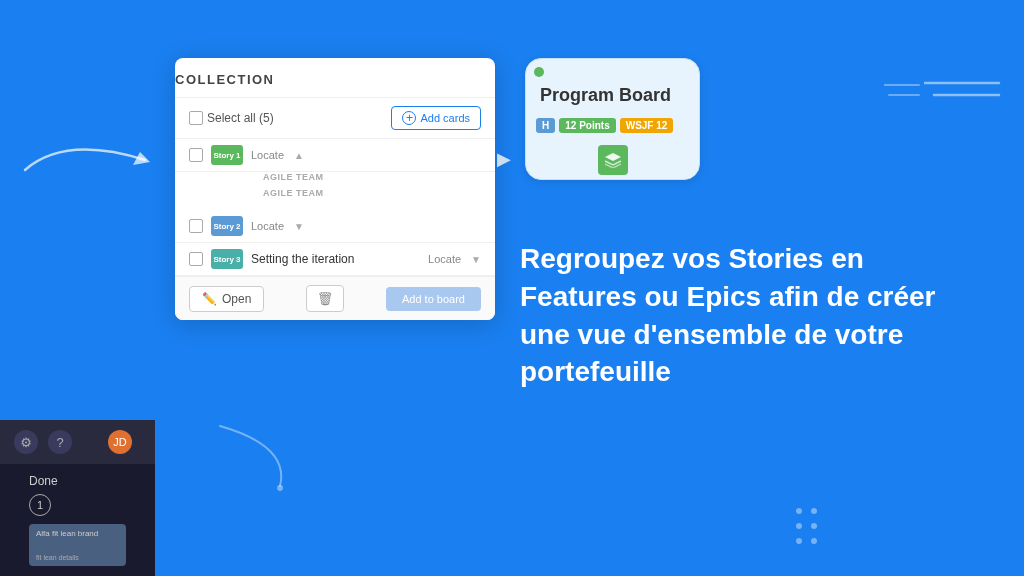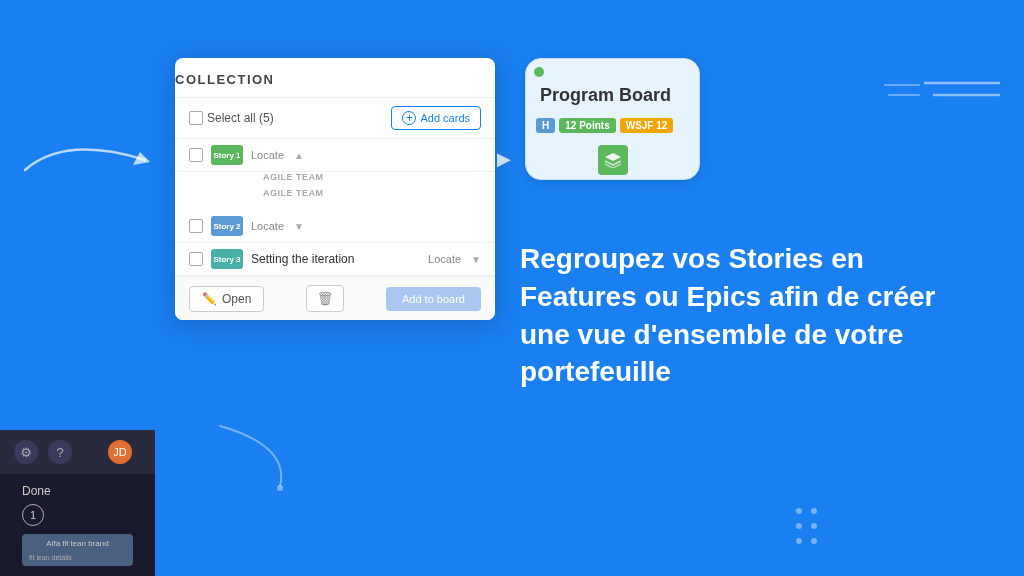--- a/index.html
+++ b/index.html
@@ -263,21 +263,21 @@
       border-radius: 50%;
       display: flex;
       align-items: center;
       justify-content: center;
       font-size: 13px;
     }
     .icon-gear { background: #3a3a5e; color: #aaa; }
     .icon-question { background: #3a3a5e; color: #aaa; }
     .icon-avatar { background: #e07030; color: white; font-weight: 400; font-size: 11px; margin-left: 26px; }
     .done-col {
-      padding: 10px 22px;
+      padding: 10px 29px;
     }
     .done-label {
       font-size: 12px;
       color: #ccc;
       margin-bottom: 6px;
     }
     .done-count {
       width: 22px;
       height: 22px;
       border-radius: 50%;
@@ -290,22 +290,21 @@
       margin-bottom: 8px;
     }
     .done-card {
       background: #4a6080;
       border-radius: 4px;
       padding: 5px 7px;
     }
     .done-card-title {
       font-size: 8px;
       color: #ccc;
-      margin-bottom: 6px;
-      text-align: center;
+      margin-bottom: 16px;
     }
     .done-card-sub {
       font-size: 7px;
       color: #aaa;
     }
 
     
     .right-text {
       position: absolute;
       top: 240px;

